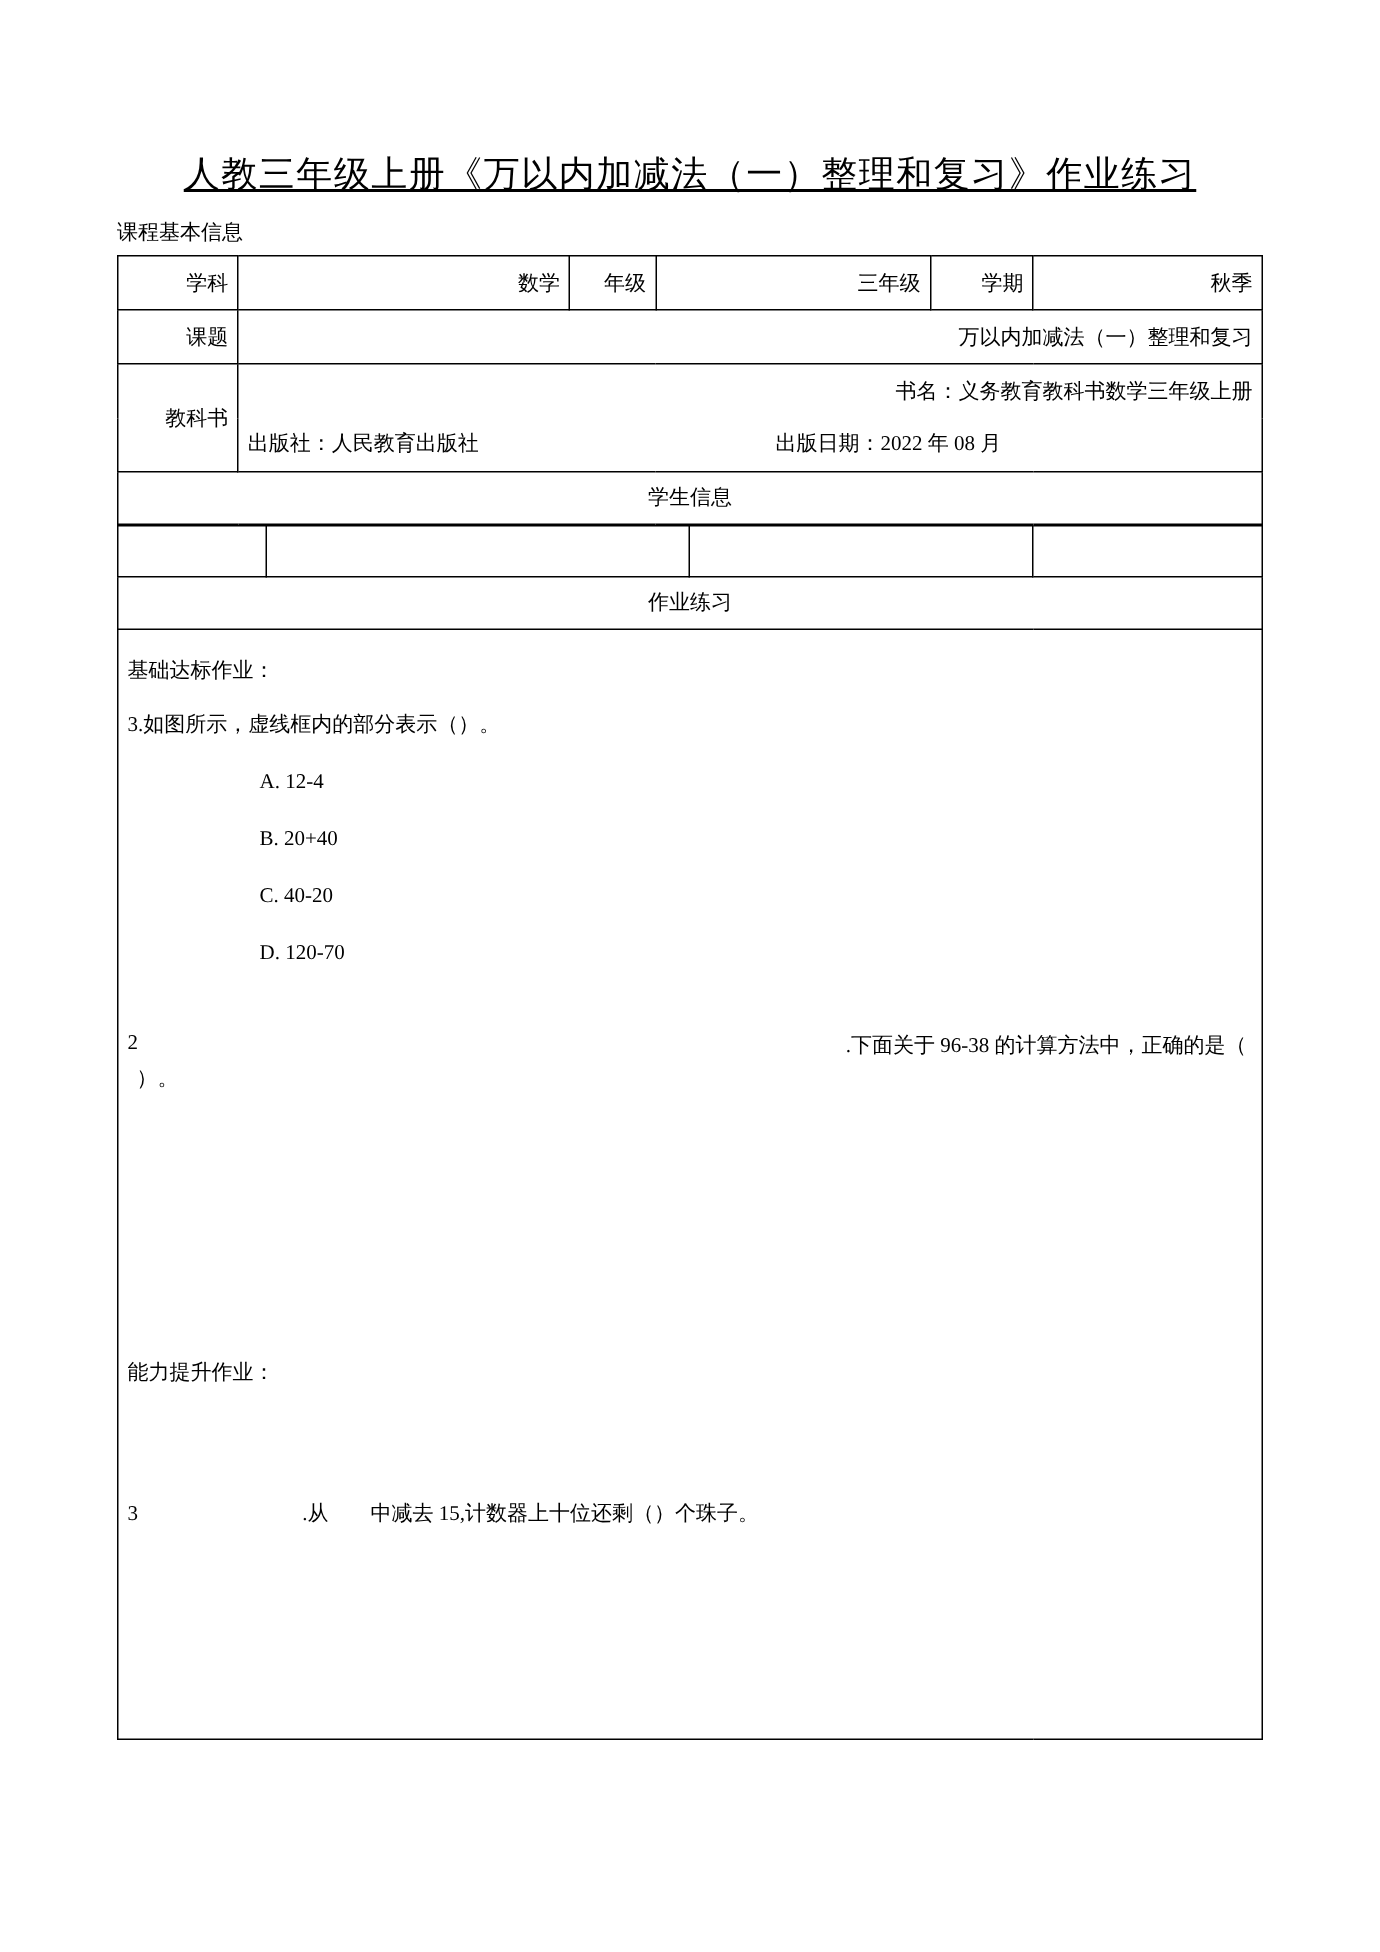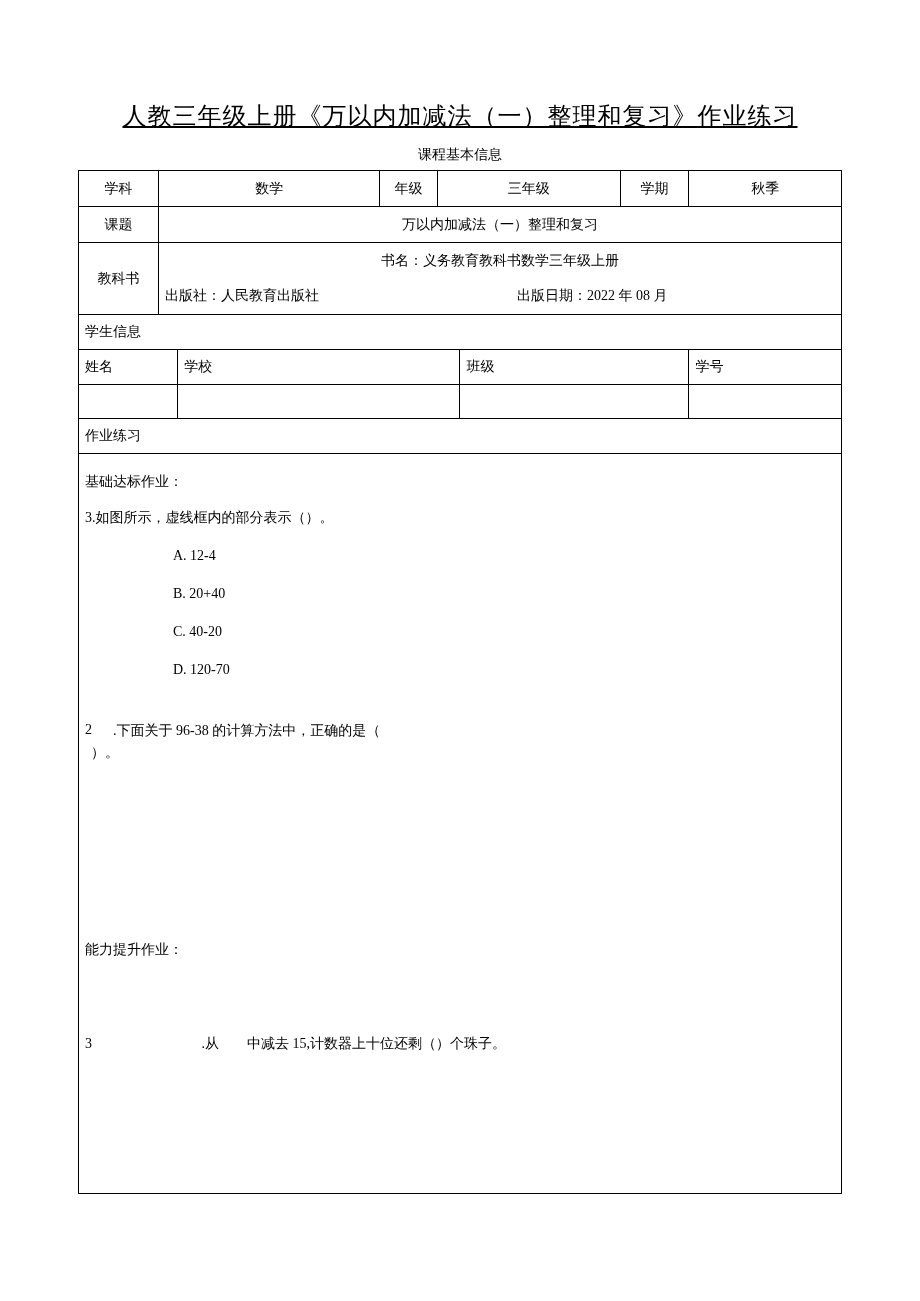--- a/index.html
+++ b/index.html
@@ -13,54 +13,54 @@
       padding: 100px 78px 40px 78px;
     }
     .page-title {
       text-align: center;
       font-size: 24px;
       text-decoration: underline;
       margin-bottom: 14px;
       letter-spacing: 1px;
     }
     .section-header {
-      text-align: center;
+      text-align: left;
       font-size: 14px;
       margin: 6px 0 6px 0;
     }
     table {
       border-collapse: collapse;
       width: 100%;
       table-layout: fixed;
     }
     td {
       border: 1px solid #000;
       padding: 8px 6px;
       vertical-align: middle;
       font-size: 14px;
       height: 34px;
     }
     .no-top-border td { border-top: none; }
-    .cell-label { text-align: center; }
-    .cell-center { text-align: left; }
+    .cell-label { text-align: right; }
+    .cell-center { text-align: center; }
     .info-row td { height: 36px; }
     .homework-cell {
       border: 1px solid #000;
       border-top: none;
       padding: 10px 6px 10px 6px;
       height: 740px;
       vertical-align: top;
     }
     .hw-line { margin: 8px 0; line-height: 2.0; font-family: Liberation Serif, serif; }
     .hw-section { margin-top: 4px; margin-bottom: 8px; }
     .options { margin-left: 88px; }
     .options .hw-line { margin: 10px 0; }
     .q2-row { display: flex; justify-content: space-between; margin-top: 38px;}
     .q2-num { width: 28px; }
-    .q2-text { flex: 1; text-align: left; padding-right: 4px;}
+    .q2-text { flex: 1; text-align: right; padding-right: 4px;}
     .q2-tail { margin-top: 4px; padding-left: 6px;}
     .spacer-big { height: 170px; }
     .spacer-mid { height: 50px; }
     .q3-row { display: flex; }
     .q3-num { width: 12px; }
     .q3-gap { width: 150px; }
     .q3-text { }
   </style>
 </head>
 <body>
@@ -108,26 +108,20 @@
   </table>
 
 <table style="border-top:none">
   <colgroup>
     <col style="width:13%">
     <col style="width:37%">
     <col style="width:30%">
     <col style="width:20%">
   </colgroup>
   <tbody>
-      <tr class="no-top-border">
-    <td class="cell-center" style="border-top:none">姓名</td>
-    <td class="cell-center" style="border-top:none">学校</td>
-    <td class="cell-center" style="border-top:none">班级</td>
-    <td class="cell-center" style="border-top:none">学号</td>
-  </tr>
   <tr>
     <td>&nbsp;</td>
     <td>&nbsp;</td>
     <td>&nbsp;</td>
     <td>&nbsp;</td>
   </tr>
   <tr>
     <td class="cell-center" colspan="4">作业练习</td>
   </tr>
   <tr>

